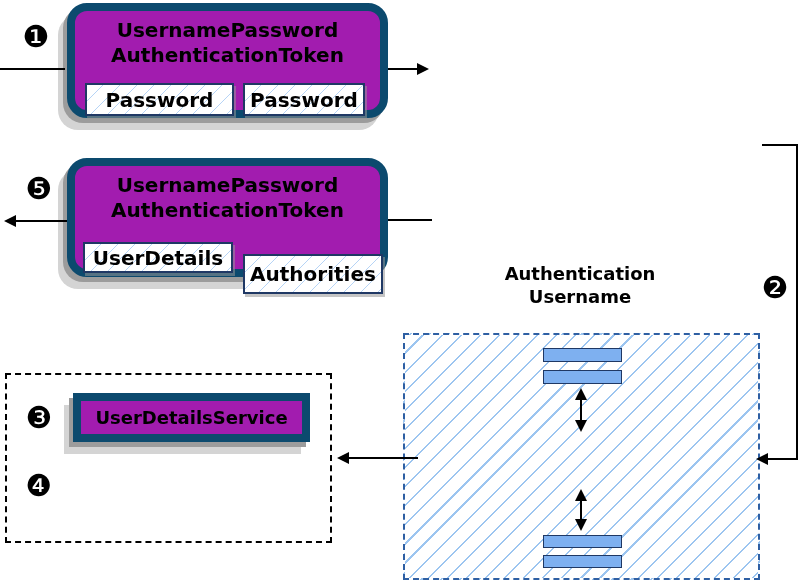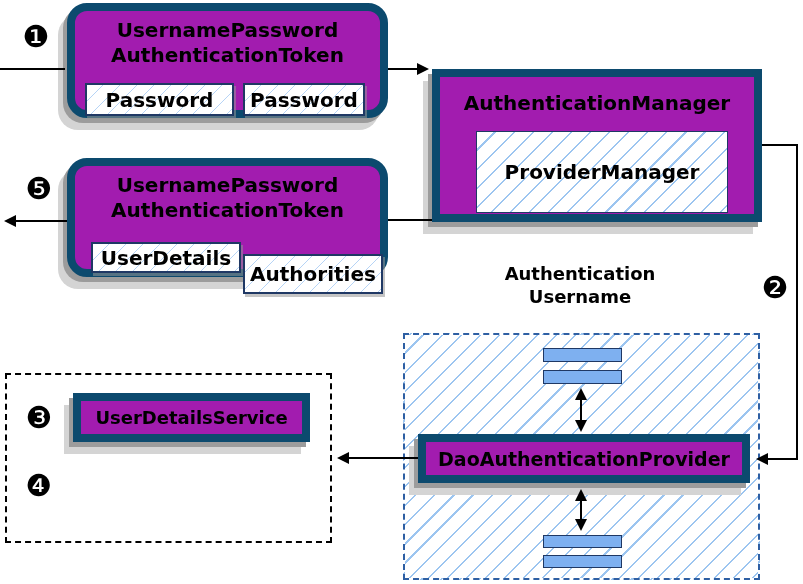--- a/index.html
+++ b/index.html
@@ -26,21 +26,21 @@
   #token2{left:67px;top:158px;width:321px;height:119px;}
   .token-title{position:absolute;left:0;right:0;top:7px;font-size:20px;font-weight:bold;line-height:1.25;text-align:center;}
   .field{
     position:absolute;border:2px solid #1F3864;box-sizing:border-box;
     font-size:20px;font-weight:bold;text-align:center;
     box-shadow:2px 3px 0 rgba(150,150,150,.55);
     display:flex;align-items:center;justify-content:center;
   }
   #token1 .f-left{left:10px;top:72px;width:149px;height:33px;}
   #token1 .f-right{left:168px;top:72px;width:122px;height:33px;}
-  #token2 .f-left{left:16px;top:76px;width:150px;height:31px;text-align:center;}
+  #token2 .f-left{left:8px;top:76px;width:150px;height:31px;text-align:center;}
   #token2 .f-right{left:168px;top:88px;width:140px;height:40px;}
   
   #authmgr{left:432px;top:69px;width:330px;height:153px;}
   #authmgr .title{position:absolute;left:0;right:0;top:14px;font-size:20px;font-weight:bold;text-align:center;}
   #providermgr{
     position:absolute;left:36px;top:54px;width:252px;height:82px;border:1px solid #1F3864;box-sizing:border-box;
     display:flex;align-items:center;justify-content:center;font-size:20px;font-weight:bold;
   }
   
   #providers-title{position:absolute;left:455px;top:262px;width:250px;font-size:18px;font-weight:bold;line-height:1.3;text-align:center;}
@@ -84,45 +84,40 @@
 
   <div class="blue-box rounded" id="token1">
     <div class="token-title">
       <span>UsernamePassword</span><br>
       <span>AuthenticationToken</span>
     </div>
     <div class="field hatch-fine f-left">Password</div>
     <div class="field hatch-fine f-right">Password</div>
   </div>
 
-  <div class="blue-box" id="authmgr">
-    <div class="title">AuthenticationManager</div>
-    <div id="providermgr" class="hatch">ProviderManager</div>
-  </div>
 
   <div class="blue-box rounded" id="token2">
     <div class="token-title">
       <span>UsernamePassword</span><br>
       <span>AuthenticationToken</span>
     </div>
     <div class="field hatch-fine f-left">UserDetails</div>
     <div class="field hatch-fine f-right">Authorities</div>
   </div>
 
   <div id="providers-title">
     <span>Authentication</span><br>
     <span>Username</span>
   </div>
 
   <div class="bar" id="bar1"></div>
   <div class="bar" id="bar2"></div>
   <div class="bar" id="bar3"></div>
   <div class="bar" id="bar4"></div>
 
-  <div class="blue-box" id="dao">DaoAuthenticationProvider</div>
 
   <div class="blue-box" id="uds">UserDetailsService</div>
 
   <svg id="connectors" viewBox="0 0 803 584" xmlns="http://www.w3.org/2000/svg">
     <g>
       <line x1="0" y1="69" x2="65" y2="69"></line>
     </g>
     <g>
       <line x1="388" y1="69" x2="419" y2="69"></line>
       <polygon points="429,69 417,63 417,75"></polygon>

